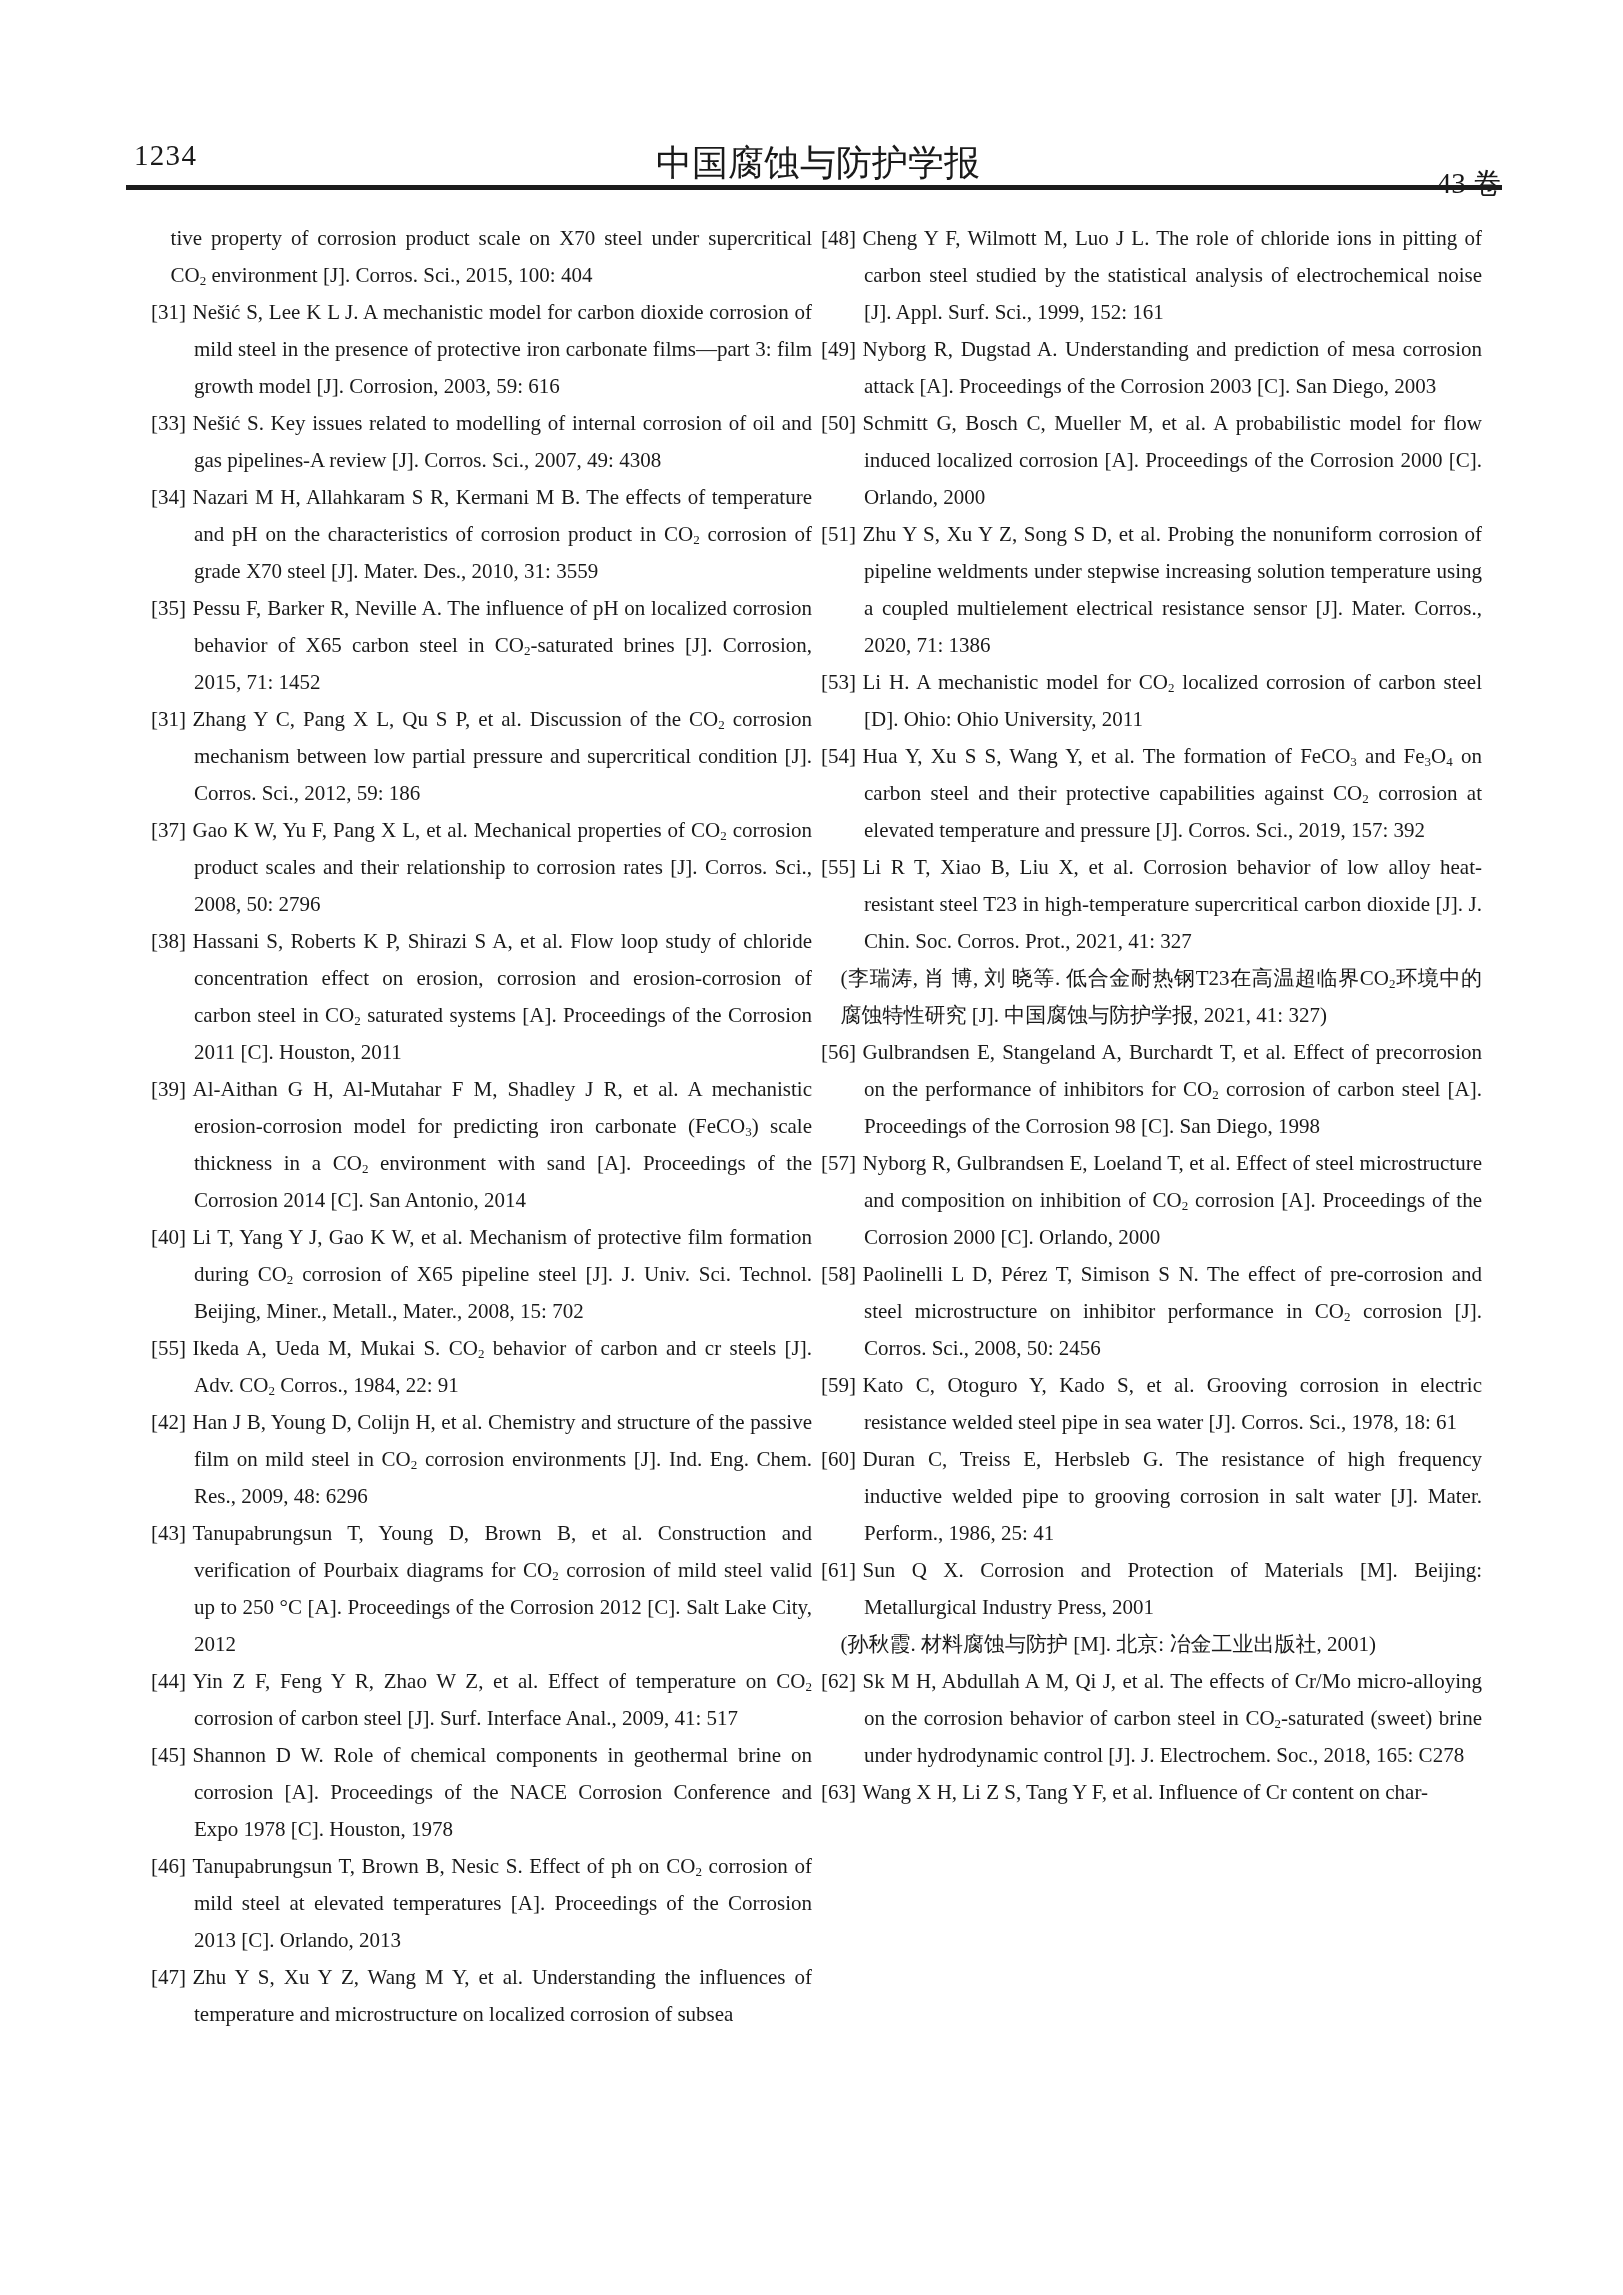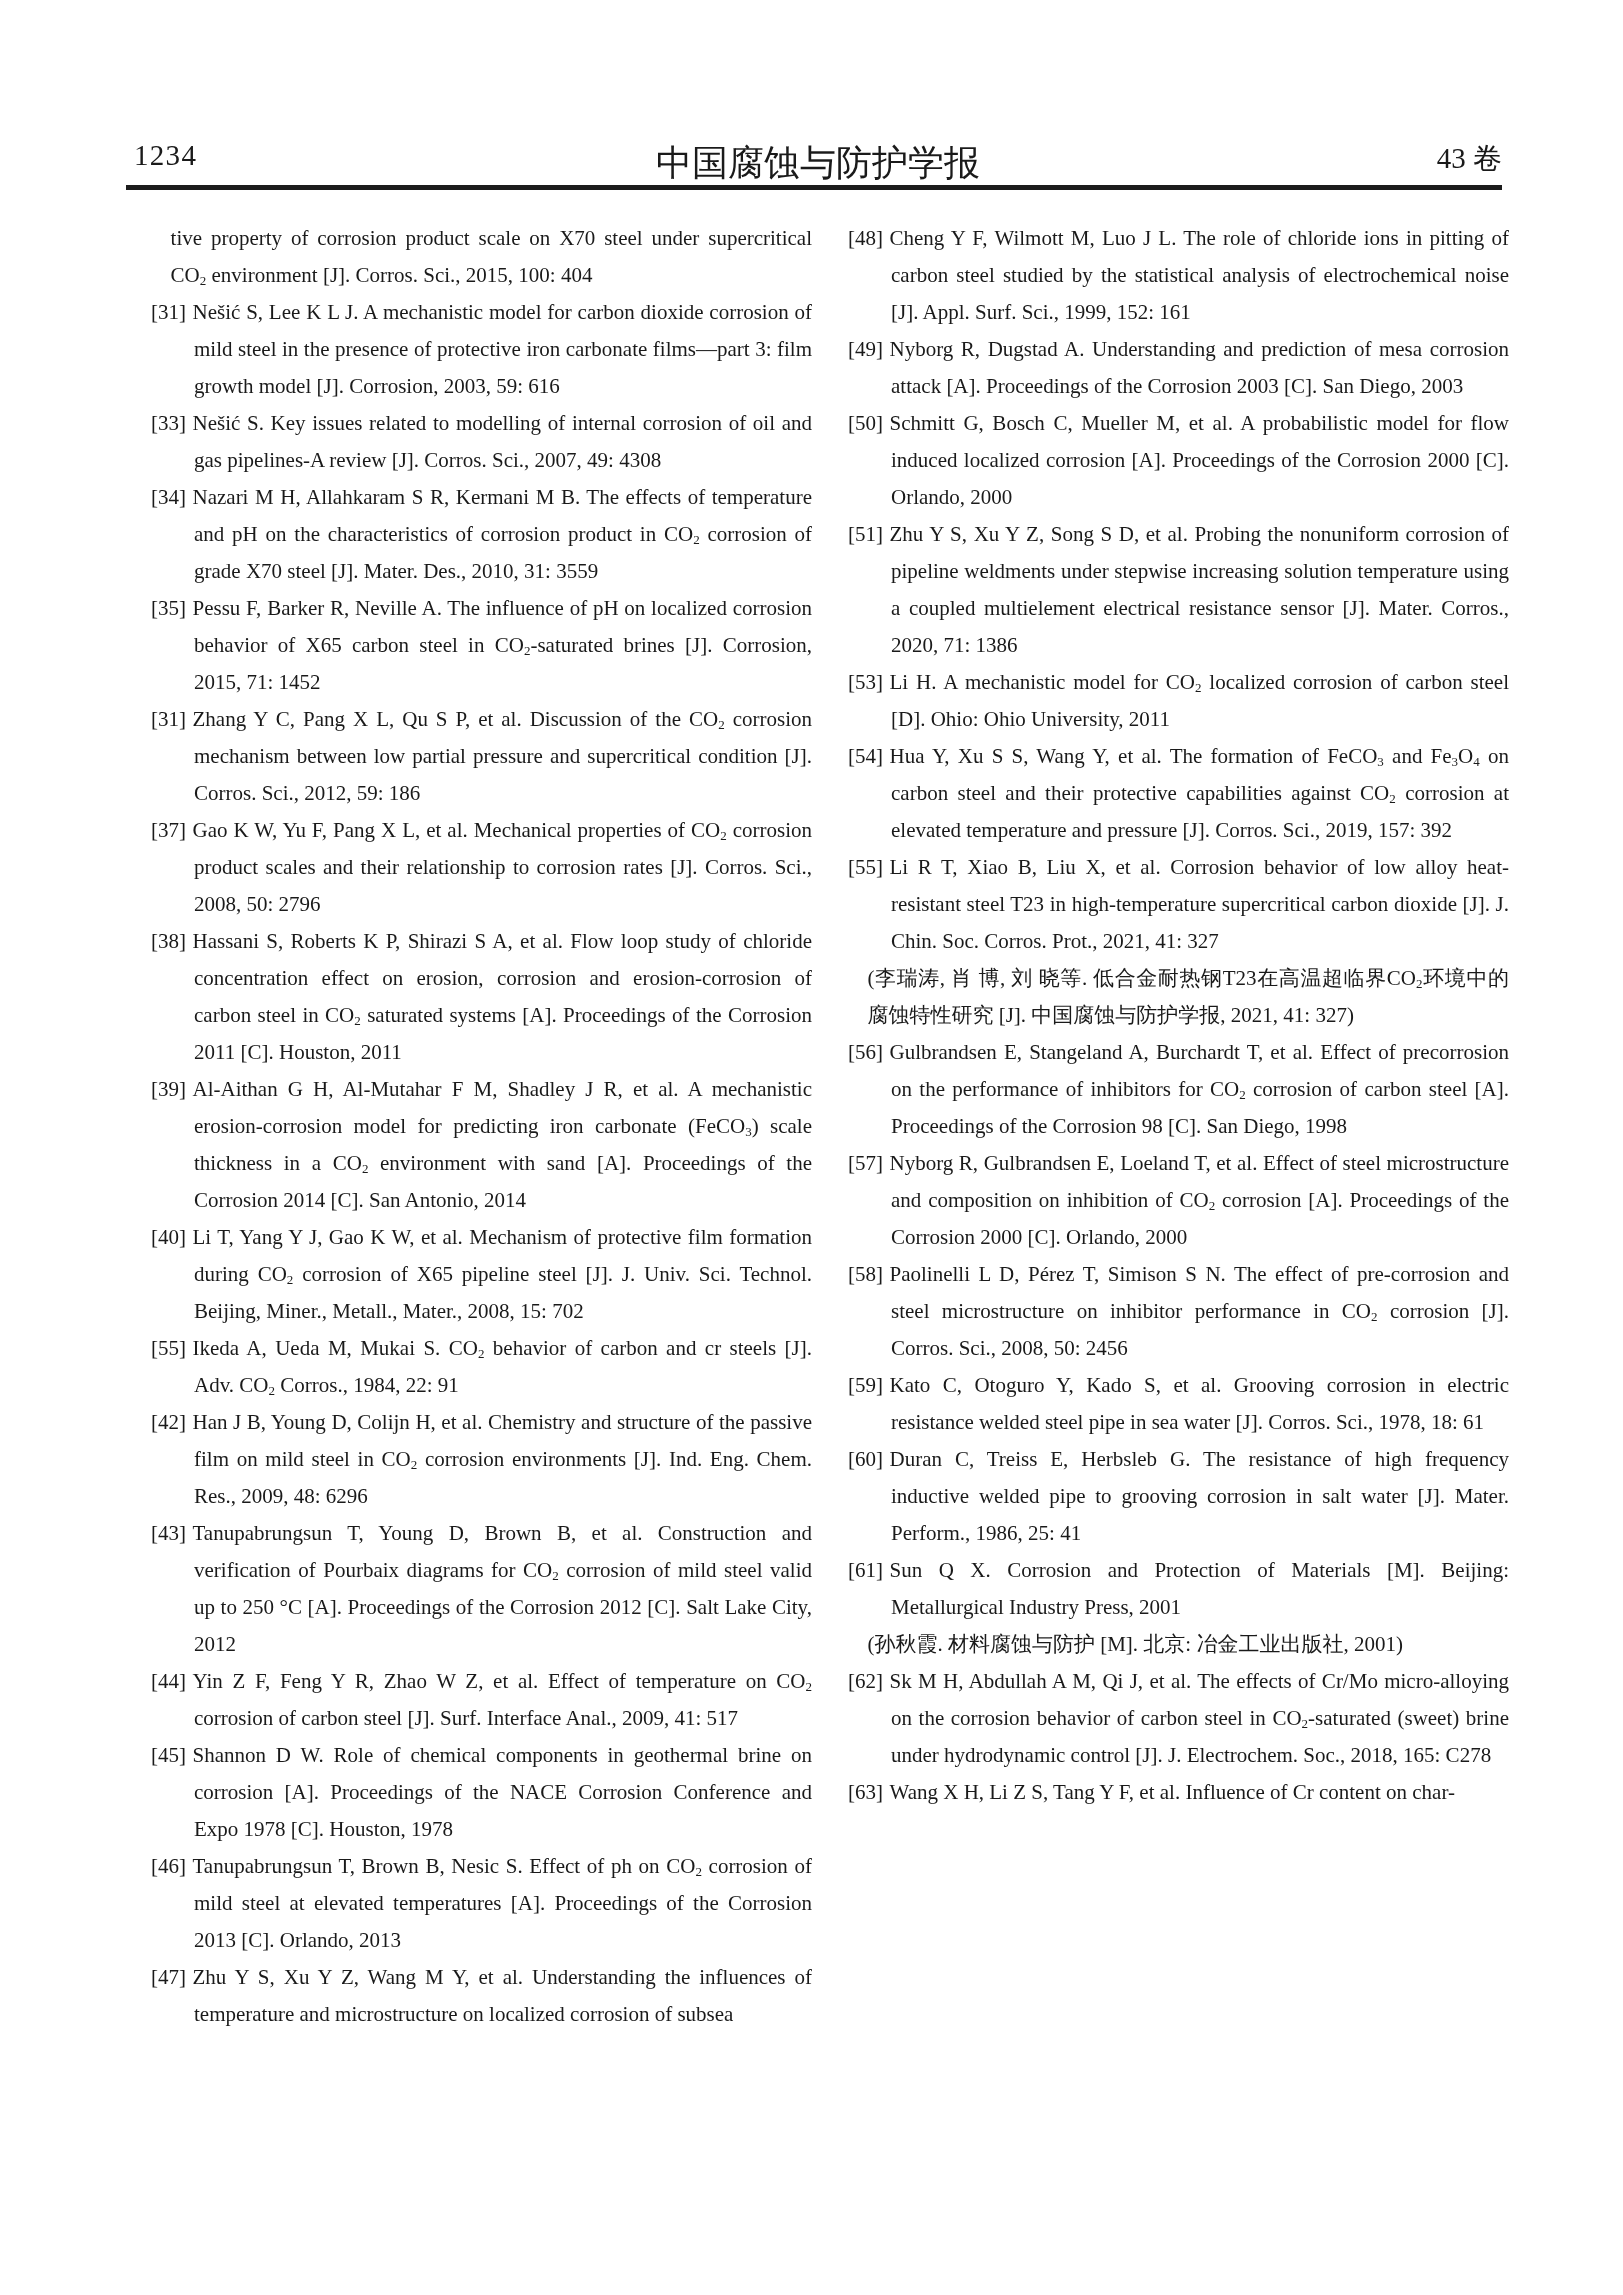--- a/index.html
+++ b/index.html
@@ -11,28 +11,28 @@
     color:#1a1a1a;
     overflow:hidden;
   }
   .header {
     position:absolute; top:139px; left:134px; right:121px;
     display:flex; align-items:flex-start;
     font-size:29px;
   }
   .hdr-left  { width:209px; letter-spacing:1.3px; }
   .hdr-center{ flex:1; text-align:center; font-size:36px; }
-  .hdr-right { width:209px; text-align:right; }
+  .hdr-right { width:209px; text-align:right;margin-top:25px; }
   .header-rule {
     position:absolute; top:185px; left:126px; right:121px;
     height:4.6px; background:#1c1c1c;
   }
   .columns {
     position:absolute; top:220px; left:151px;
-    display:flex; gap:36px;
+    display:flex; gap:9px;
   }
   .col {
     width:661px;
     font-size:21px;
     line-height:37px;
     text-align:justify;
   }
   .ref { padding-left:43px; text-indent:-43px; }
   .ref.cont { padding-left:19.6px; text-indent:0; }
   .ref-label { padding-right:6.5px; }

